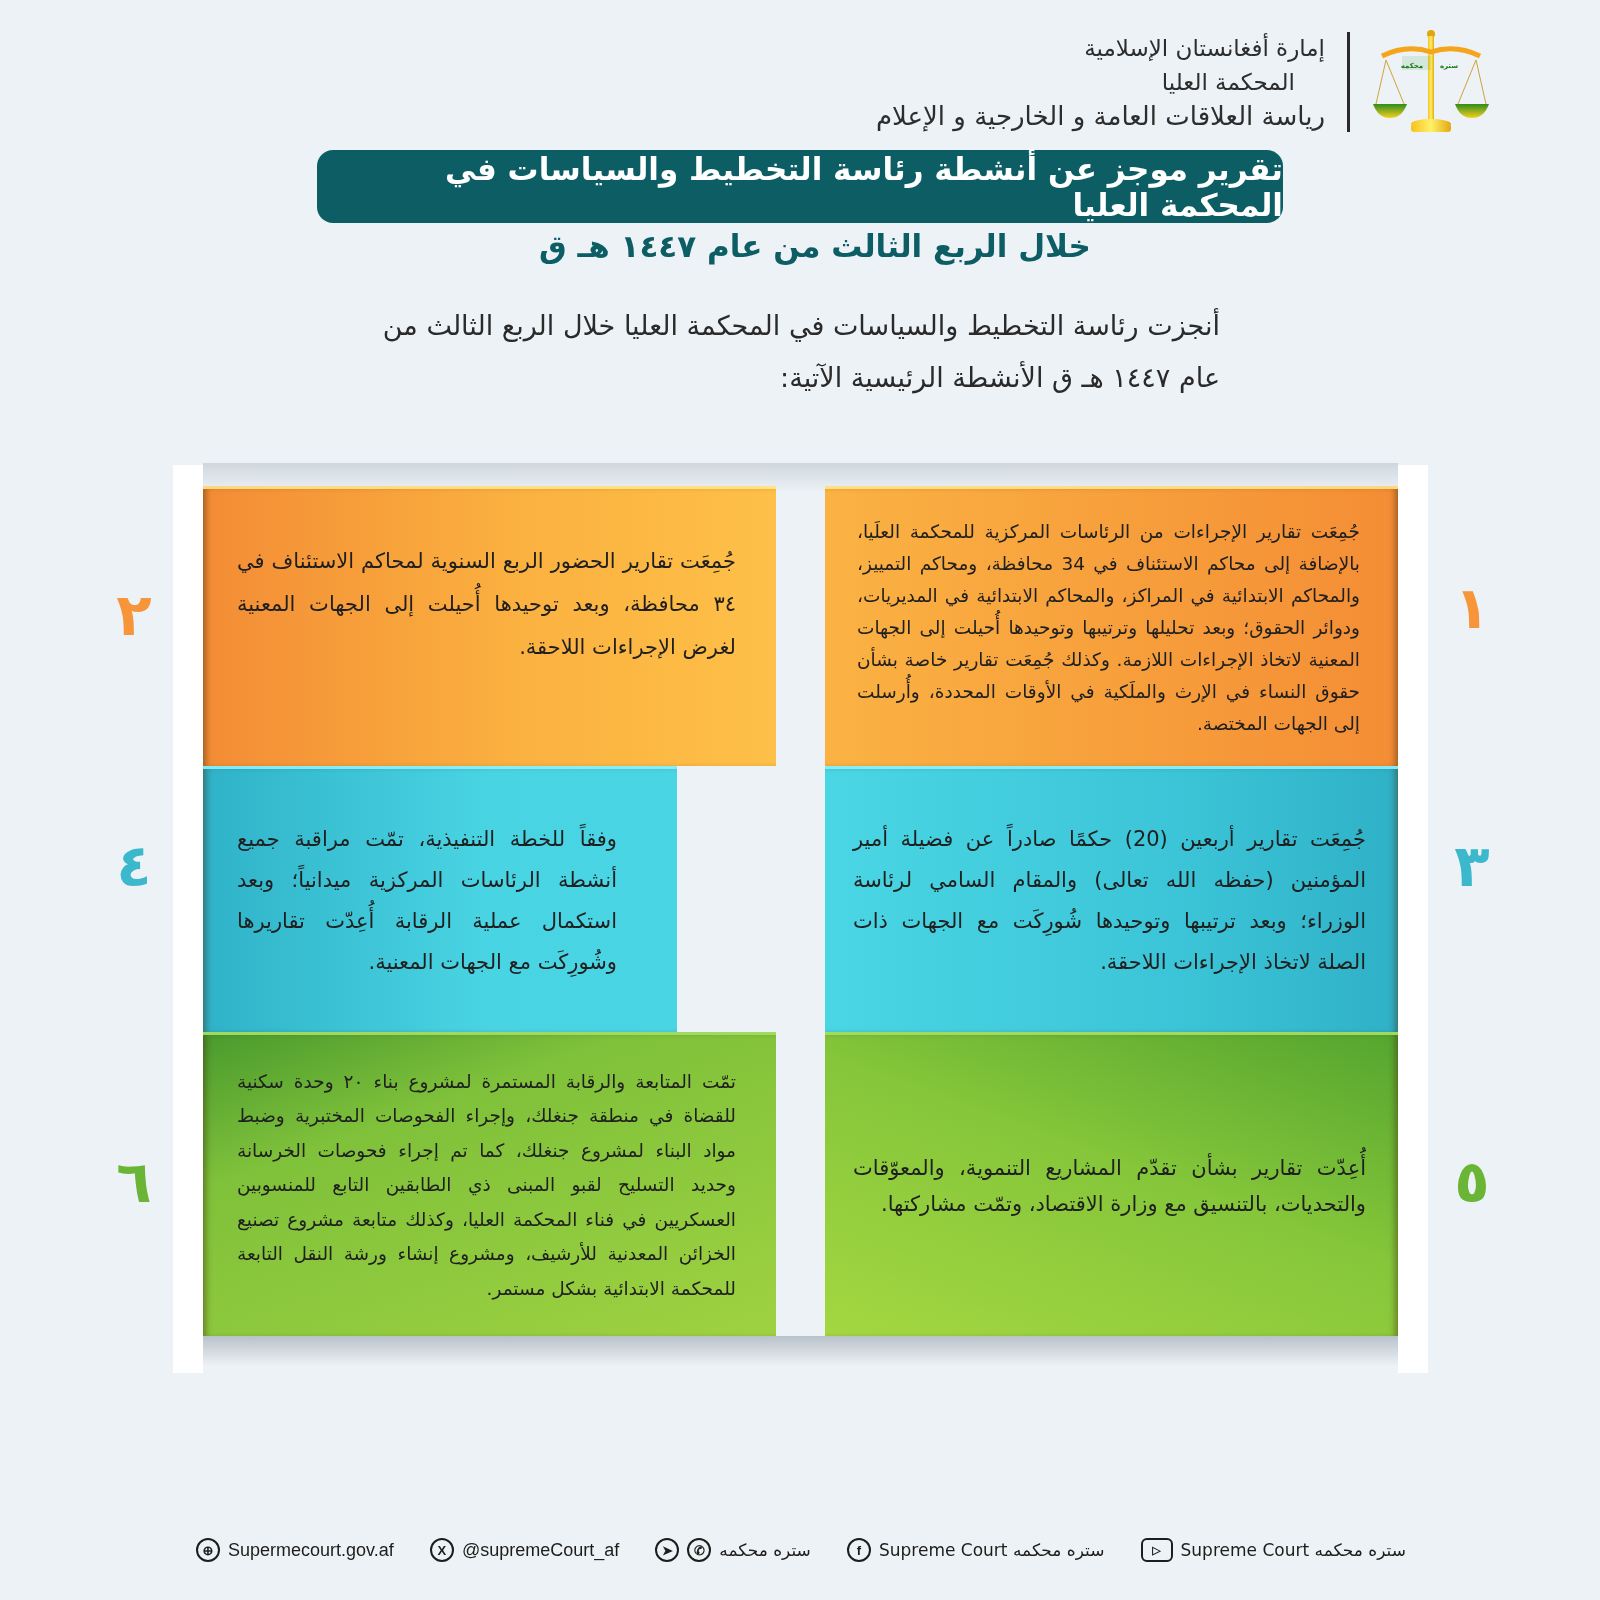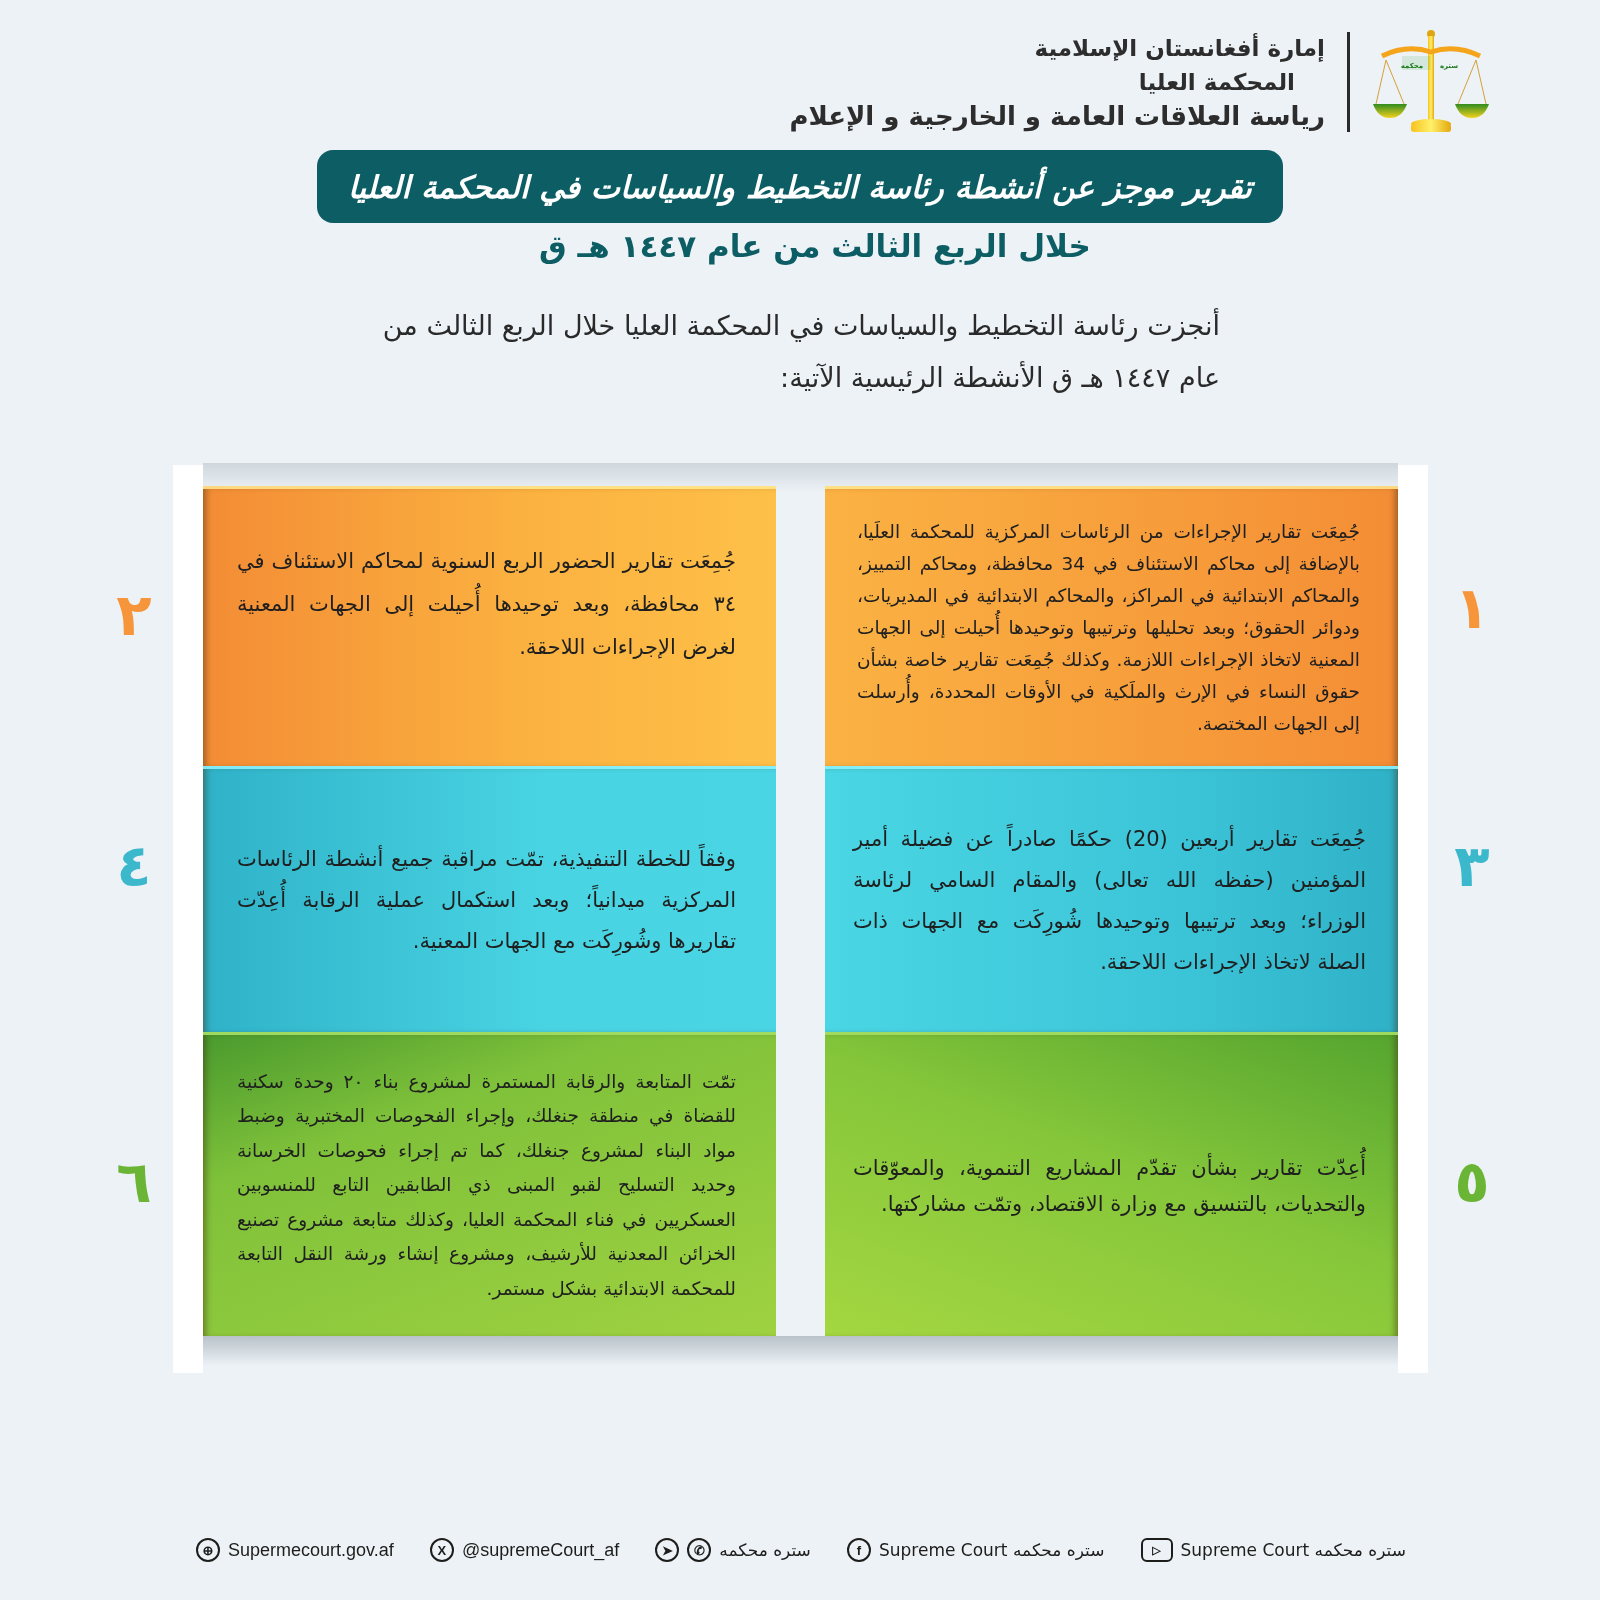--- a/index.html
+++ b/index.html
@@ -13,30 +13,30 @@
   }
   
   .header {
     position: absolute; top: 26px; right: 110px;
     display: flex; align-items: center; gap: 22px;
     direction: rtl;
   }
   .logo { width: 118px; height: 112px; }
   .header-divider { width: 3px; height: 100px; background: #2a2a2a; }
   .header-lines { text-align: right; direction: rtl; }
-  .header-lines div { font-weight: bold; font-size: 23px; line-height: 34px; color: #2d2d2d; }
+  .header-lines div { font-weight: normal; font-size: 23px; line-height: 34px; color: #2d2d2d; }
   .header-lines .l2 { padding-right: 30px; }
   .header-lines .l3 { font-size: 26px; }
 
   .title-box {
     position: absolute; top: 150px; left: 317px; width: 966px; height: 73px;
     background: #0d5e64; border-radius: 16px;
     display: flex; align-items: center; justify-content: center;
   }
-  .title-box span { color: #fff; font-weight: bold; font-size: 31px; direction: rtl; font-style: italic; }
+  .title-box span { color: #fff; font-weight: bold; font-size: 31px; direction: rtl; }
   .subtitle {
     position: absolute; top: 228px; left: 15px; width: 1600px; text-align: center;
     color: #0d5e64; font-weight: bold; font-size: 31px; direction: rtl;
   }
   .intro {
     position: absolute; top: 300px; left: 380px; width: 840px;
     direction: rtl; 
     font-size: 27px; line-height: 52px; color: #2a2a2a;
   }
 
@@ -140,21 +140,21 @@
 <div class="panel blue-r right-edge" style="left:825px; top:766px; width:573px; height:266px; padding:0 26px 0 22px;">
   <p style="font-size:21px; line-height:41px;">جُمِعَت تقارير أربعين (20) حكمًا صادراً عن فضيلة أمير المؤمنين (حفظه الله تعالى) والمقام السامي لرئاسة الوزراء؛ وبعد ترتيبها وتوحيدها شُورِكَت مع الجهات ذات الصلة لاتخاذ الإجراءات اللاحقة.</p>
 </div>
 <div class="panel green-r right-edge" style="left:825px; top:1032px; width:573px; height:304px; padding:0 26px 0 22px;">
   <p style="font-size:21px; line-height:36px;">أُعِدّت تقارير بشأن تقدّم المشاريع التنموية، والمعوّقات والتحديات، بالتنسيق مع وزارة الاقتصاد، وتمّت مشاركتها.</p>
 </div>
 
 <div class="panel orange left-edge" style="left:203px; top:486px; width:573px; height:280px; padding:0 34px 0 28px;">
   <p style="font-size:21px; line-height:43px; margin-top:-40px;">جُمِعَت تقارير الحضور الربع السنوية لمحاكم الاستئناف في ٣٤ محافظة، وبعد توحيدها أُحيلت إلى الجهات المعنية لغرض الإجراءات اللاحقة.</p>
 </div>
-<div class="panel blue left-edge" style="left:203px; top:766px; width:573px; height:266px; padding:0 34px 0 28px;">
+<div class="panel blue left-edge" style="left:203px; top:766px; width:474px; height:266px; padding:0 54px 0 28px;">
   <p style="font-size:21px; line-height:41px;">وفقاً للخطة التنفيذية، تمّت مراقبة جميع أنشطة الرئاسات المركزية ميدانياً؛ وبعد استكمال عملية الرقابة أُعِدّت تقاريرها وشُورِكَت مع الجهات المعنية.</p>
 </div>
 <div class="panel green left-edge" style="left:203px; top:1032px; width:573px; height:304px; padding:0 34px 0 28px;">
   <p style="font-size:18.5px; line-height:34.5px;">تمّت المتابعة والرقابة المستمرة لمشروع بناء ٢٠ وحدة سكنية للقضاة في منطقة جنغلك، وإجراء الفحوصات المختبرية وضبط مواد البناء لمشروع جنغلك، كما تم إجراء فحوصات الخرسانة وحديد التسليح لقبو المبنى ذي الطابقين التابع للمنسوبين العسكريين في فناء المحكمة العليا، وكذلك متابعة مشروع تصنيع الخزائن المعدنية للأرشيف، ومشروع إنشاء ورشة النقل التابعة للمحكمة الابتدائية بشكل مستمر.</p>
 </div>
 
 <div class="num" style="left:1442px; top:578px; color:#f7953a;">١</div>
 <div class="num" style="left:104px; top:585px; color:#f7953a;">٢</div>
 <div class="num" style="left:1442px; top:836px; color:#3bb8cc;">٣</div>
 <div class="num" style="left:104px; top:836px; color:#3bb8cc;">٤</div>

